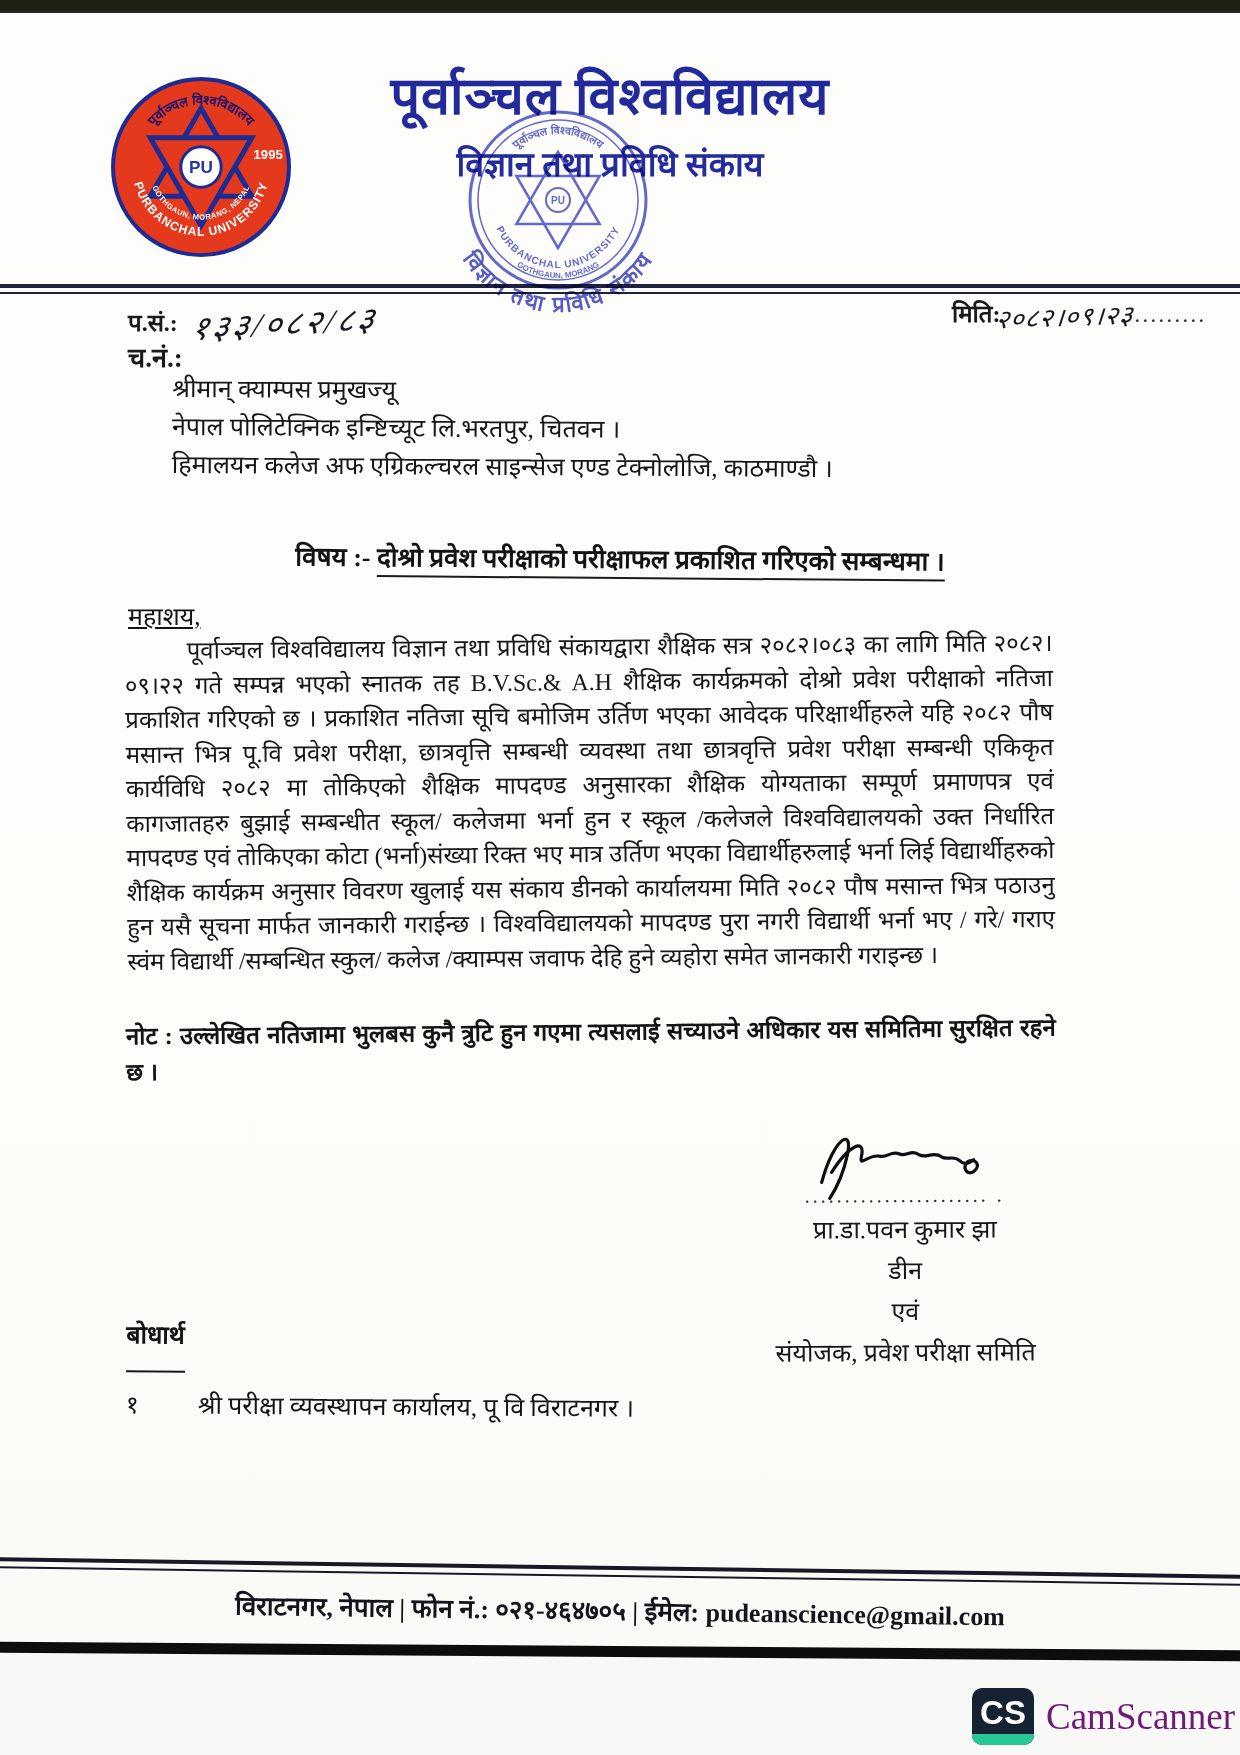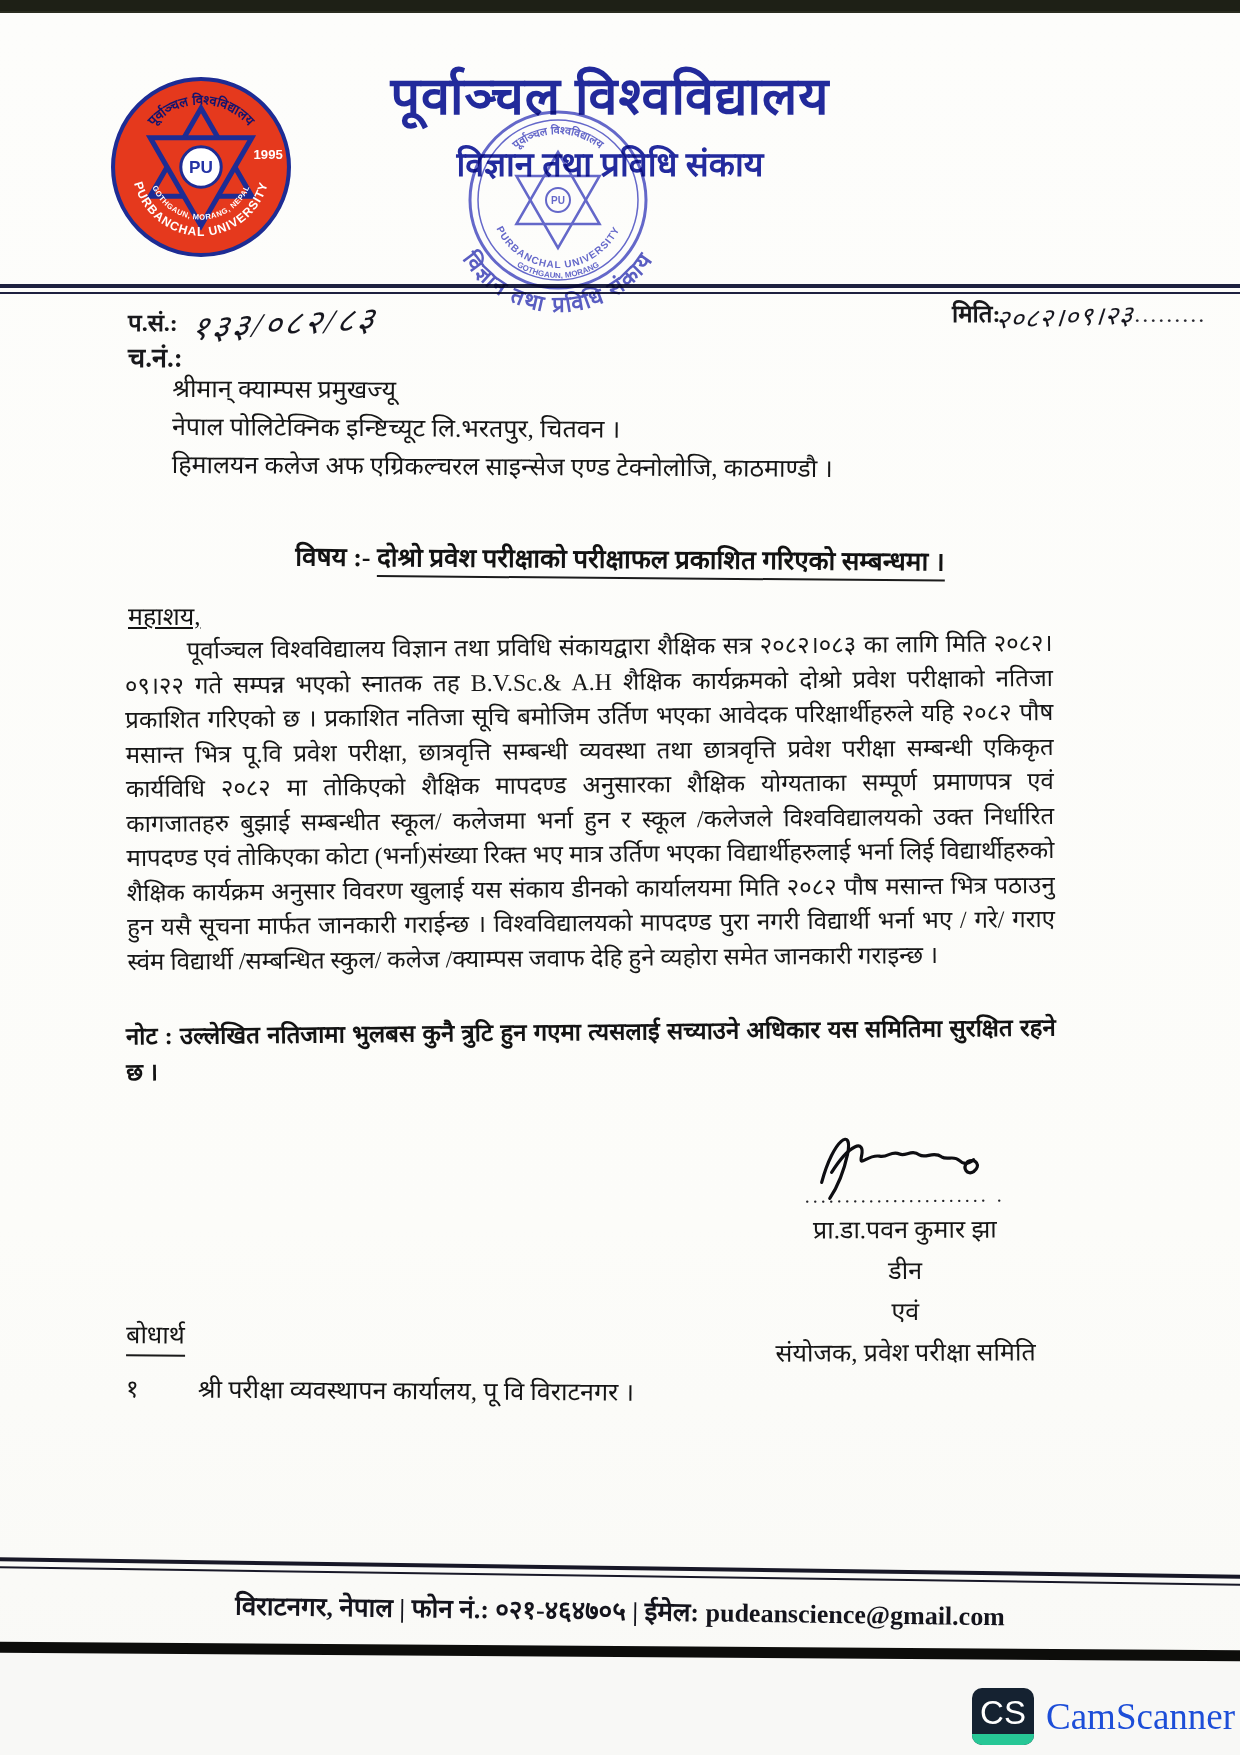--- a/index.html
+++ b/index.html
@@ -56,42 +56,42 @@
   .sig-block { position:absolute; left:690px; top:1122px; width:430px; text-align:center;
                color:#161616; transform:rotate(-.3deg); }
   .sig-mark { height:78px; position:relative; }
   .sig-mark svg { position:absolute; left:110px; top:0; }
   .sig-dots { font-size:20px; letter-spacing:3px; margin-top:-16px; color:#26262b; }
   .sig-name { font-size:25px; margin-top:4px; }
   .sig-role { font-size:25px; margin-top:7px; }
 
   
   .cc-block { position:absolute; left:126px; top:1318px; font-size:25px; color:#141414; transform:rotate(.4deg); }
-  .cc-heading { display:inline-block; font-weight:normal; border-bottom:2px solid #1a1a1a; padding-bottom:4px; }
+  .cc-heading { display:inline-block; font-weight:bold; border-bottom:2px solid #1a1a1a; padding-bottom:20px; }
   .cc-item { margin-top:14px; }
   .cc-num { display:inline-block; width:72px; }
 
   
   .rule-footer { position:absolute; left:-8px; right:-8px; top:1566px; height:11px;
                  border-top:4px solid #181827; border-bottom:2px solid #181827;
                  transform:rotate(.8deg); }
   .footer-text { position:absolute; left:0; right:0; top:1592px; text-align:center;
                  font-size:26px; font-weight:bold; color:#14141c; transform:rotate(.8deg); }
 
   .bottom-edge { position:absolute; left:-8px; right:-8px; top:1646px; height:11px;
                  background:#0d0d0b; transform:rotate(.4deg); z-index:3; }
   .scan-area { position:absolute; left:0; right:0; top:1652px; height:103px; background:#f8f8f6; z-index:2; }
 
   .cam-brand { position:absolute; left:972px; top:36px; display:flex; align-items:center; }
   .cam-badge { position:relative; width:62px; height:57px; background:#152231; border-radius:10px;
                display:flex; align-items:center; justify-content:center; overflow:hidden; }
-  .cam-badge-cs { font-family:"Liberation Sans","DejaVu Sans",sans-serif; font-weight:normal;
+  .cam-badge-cs { font-family:"Liberation Sans","DejaVu Sans",sans-serif; font-weight:bold;
                   font-size:33px; color:#ffffff; margin-top:-8px; letter-spacing:0; }
   .cam-badge-strip { position:absolute; left:0; right:0; bottom:0; height:11px; background:#27c796; }
-  .cam-label { font-size:37px; color:#1d4ed8; margin-left:12px; }
+  .cam-label { font-size:37px; color:#701a75; margin-left:12px; }
 
   svg text { font-family:"Liberation Sans","DejaVu Sans",sans-serif; }
 </style>
 </head>
 <body>
 
 <div class="page">
 
   <div class="top-scan-bar"></div>
 

